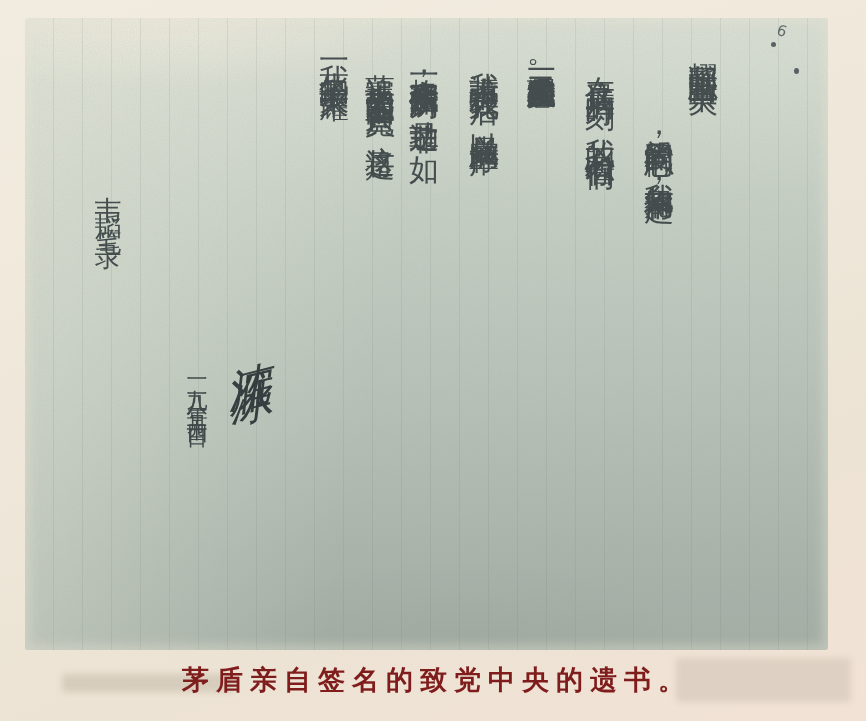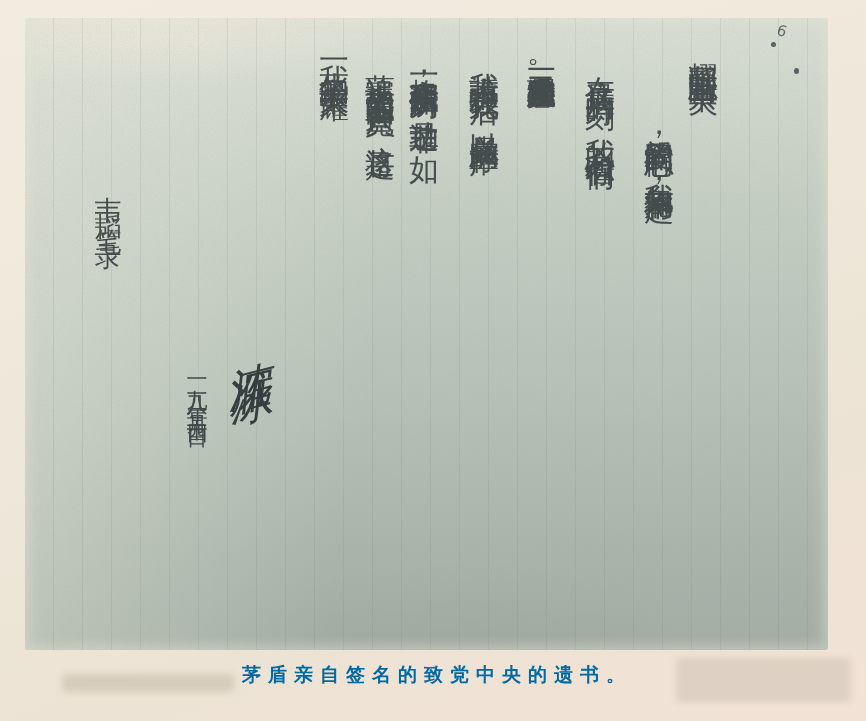--- a/index.html
+++ b/index.html
@@ -41,21 +41,21 @@
     position:absolute;writing-mode:vertical-rl;text-orientation:mixed;
     font-size:44px;color:#2b3336;line-height:1;letter-spacing:8px;
     transform:rotate(-7deg) skewY(-7deg);opacity:.92;font-style:italic;
   }
   .speck{position:absolute;background:#39444a;border-radius:50%;opacity:.8;}
   .squiggle{position:absolute;font-size:15px;color:#39444a;opacity:.75;transform:rotate(18deg);}
   
   .caption{
     position:absolute;left:0;top:662px;width:864px;text-align:center;
     font-family:"Liberation Serif","DejaVu Serif",serif;font-weight:700;
-    font-size:19px;letter-spacing:7px;color:#0369a1;text-indent:10px;
+    font-size:27px;letter-spacing:7px;color:#7f1d1d;text-indent:10px;
   }
   .smudge{position:absolute;filter:blur(3px);background:rgba(158,148,130,.28);border-radius:4px;}
   .smudge.right{background:rgba(150,142,126,.20);}
 </style>
 </head>
 <body>
 
 <div class="photo">
 
   <div class="ruling"></div>

